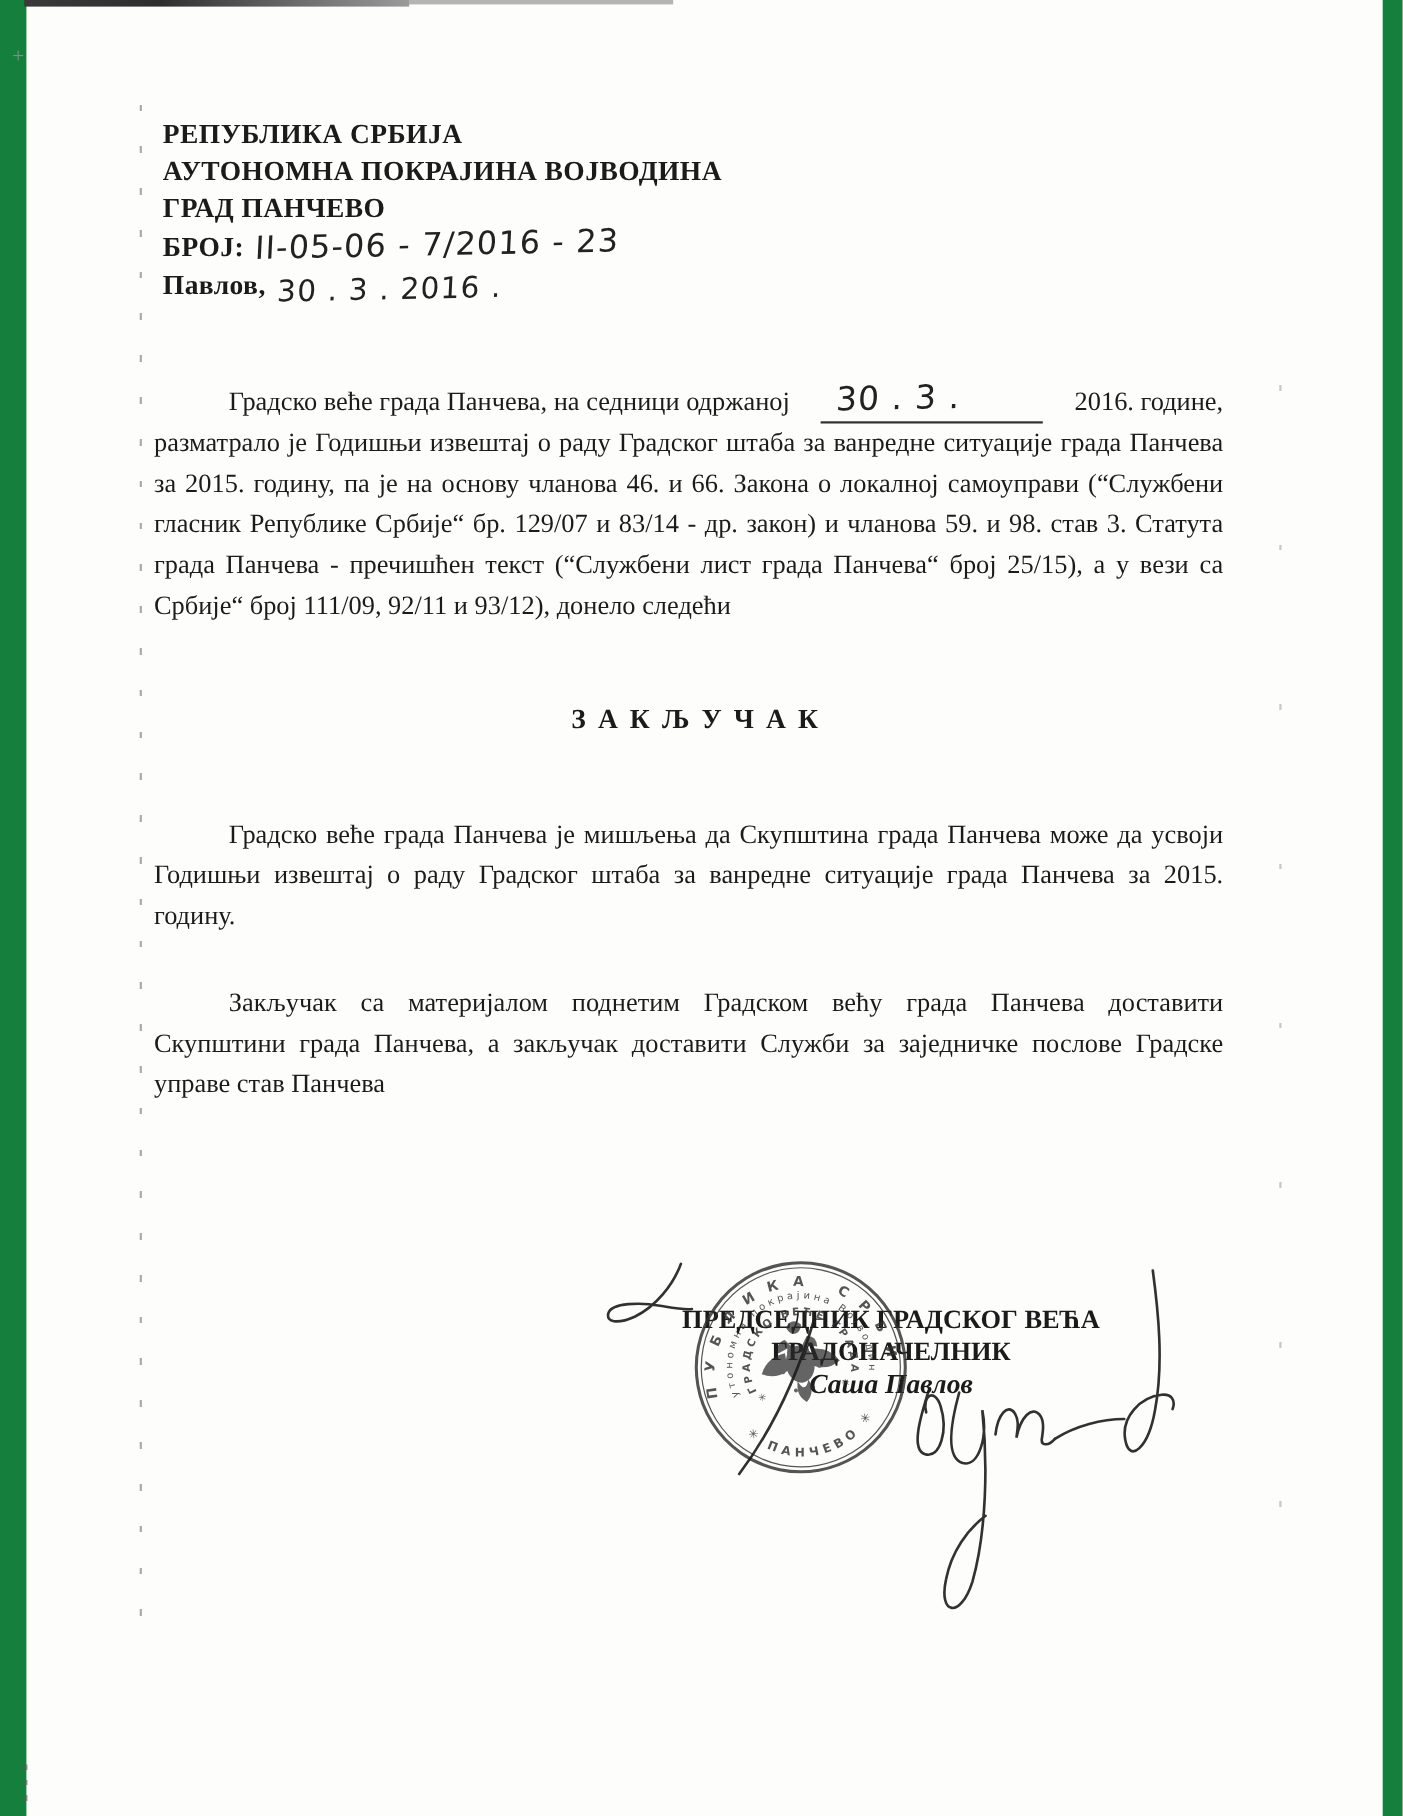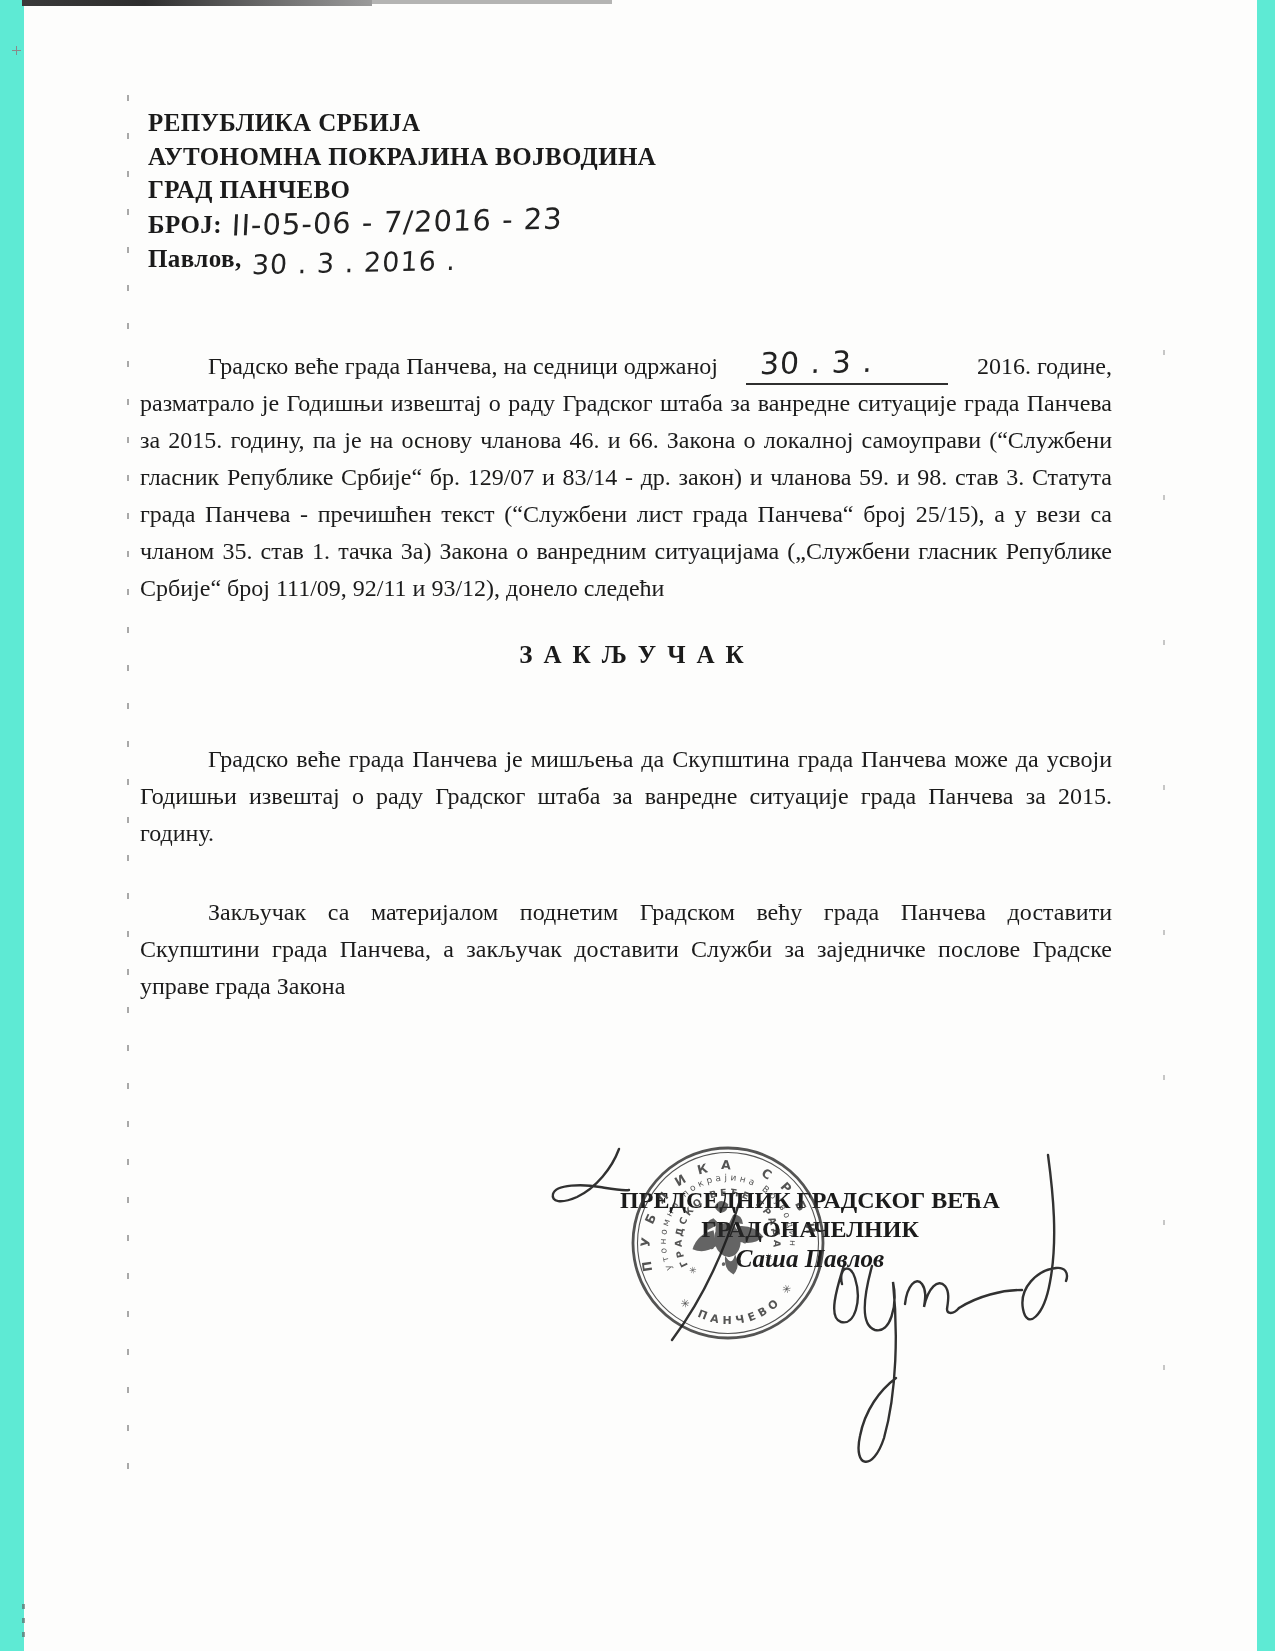--- a/index.html
+++ b/index.html
@@ -1,16 +1,16 @@
 <!DOCTYPE html>
 <html><head>
 <meta charset="utf-8">
 <style>
   html,body{margin:0;padding:0;background:#9e9e9e;}
-  .page{position:relative;width:1275px;height:1651px;margin:0 auto;background:#5eead4;overflow:hidden;
+  .page{position:relative;width:1275px;height:1651px;margin:0 auto;background:#15803d;overflow:hidden;
         font-family:"Liberation Serif", serif;color:#1b1b1b;}
   .paper{position:absolute;left:24px;top:0;width:1233px;height:1651px;background:#fdfdfc;}
   
   .top-strip{position:absolute;left:22px;top:0;width:350px;height:6px;
              background:linear-gradient(to right,#3a3a3a 0%,#2e2e2e 35%,#6a6a6a 70%,#9b9b9b 100%);}
   .top-strip2{position:absolute;left:372px;top:0;width:240px;height:4px;background:rgba(90,90,90,.45);}
   .corner-plus{position:absolute;left:12px;top:46px;width:9px;height:9px;}
   .corner-plus::before{content:"";position:absolute;left:0;top:4px;width:9px;height:1px;background:#8a8a8a;}
   .corner-plus::after{content:"";position:absolute;left:4px;top:0;width:1px;height:9px;background:#8a8a8a;}
   .margin-dots-left{position:absolute;left:127px;top:95px;width:2px;height:1390px;
@@ -79,36 +79,35 @@
       <span class="seg ind">Градско веће града Панчева, на седници одржаној</span>
       <span class="date-slot">
         <span class="hand date-fill">30 . 3 .</span>
       </span>
       <span class="seg">2016. године,</span>
     </div>
     <div class="jline">разматрало је Годишњи извештај о раду Градског штаба за ванредне ситуације града Панчева</div>
     <div class="jline">за 2015. годину, па је на основу чланова 46. и 66. Закона о локалној самоуправи (“Службени</div>
     <div class="jline">гласник Републике Србије“ бр. 129/07 и 83/14 - др. закон) и чланова 59. и 98. став 3. Статута</div>
     <div class="jline">града Панчева - пречишћен текст (“Службени лист града Панчева“ број 25/15), а у вези са</div>
-    <div class="jline">чланом 35. став 1. тачка 3а) Закона о ванредним ситуацијама („Службени гласник Републике</div>
     <div class="lline">Србије“ број 111/09, 92/11 и 93/12), донело следећи</div>
   </div>
 
   <div class="conclusion">ЗАКЉУЧАК</div>
 
   <div class="para" style="top:741px;">
     <div class="jline" style="text-indent:68px;">Градско веће града Панчева је мишљења да Скупштина града Панчева може да усвоји</div>
     <div class="jline">Годишњи извештај о раду Градског штаба за ванредне ситуације града Панчева за 2015.</div>
     <div class="lline">годину.</div>
   </div>
 
   <div class="para" style="top:894px;">
     <div class="jline" style="text-indent:68px;">Закључак са материјалом поднетим Градском већу града Панчева доставити</div>
     <div class="jline">Скупштини града Панчева, а закључак доставити Служби за заједничке послове Градске</div>
-    <div class="lline">управе града Закона</div>
+    <div class="lline">управе став Панчева</div>
   </div>
 
   <div class="sigblock">
     <div>ПРЕДСЕДНИК ГРАДСКОГ ВЕЋА</div>
     <div>ГРАДОНАЧЕЛНИК</div>
     <div class="signame">Саша Павлов</div>
   </div>
 
   <svg class="stamp" viewBox="0 0 200 200">
     <g transform="rotate(-10 100 100)" fill="none" stroke="#2f2f2f">

